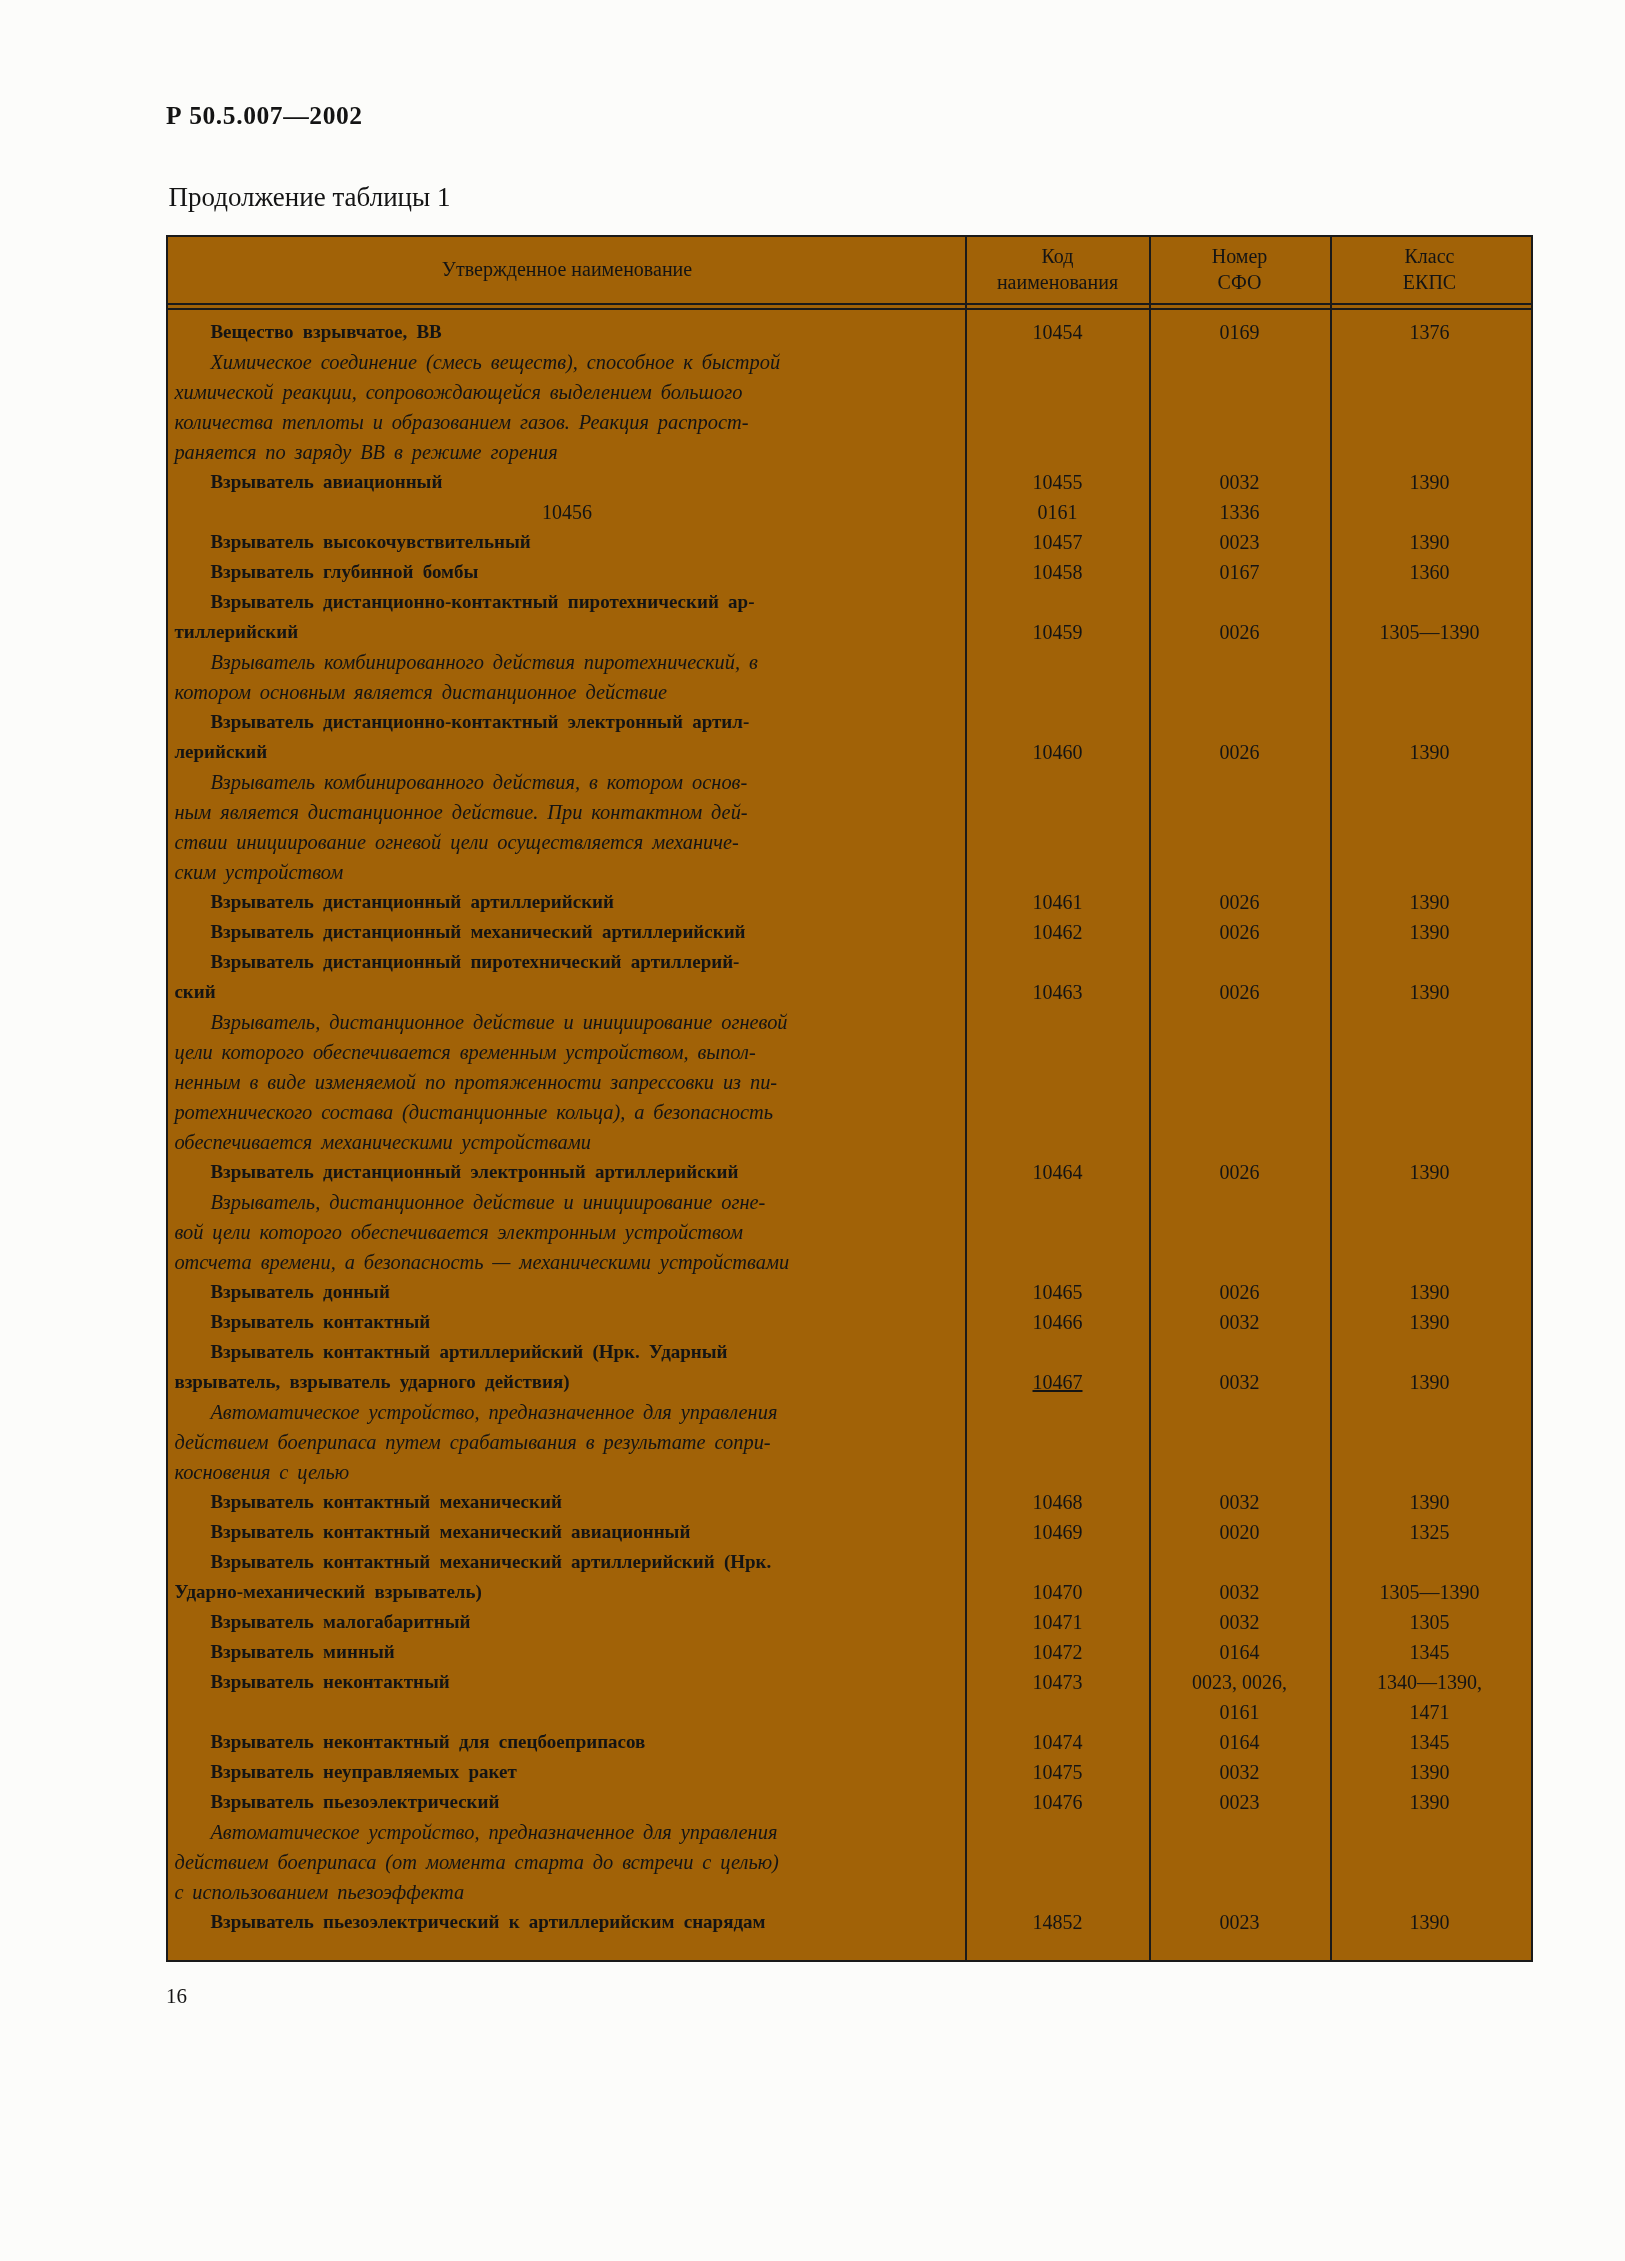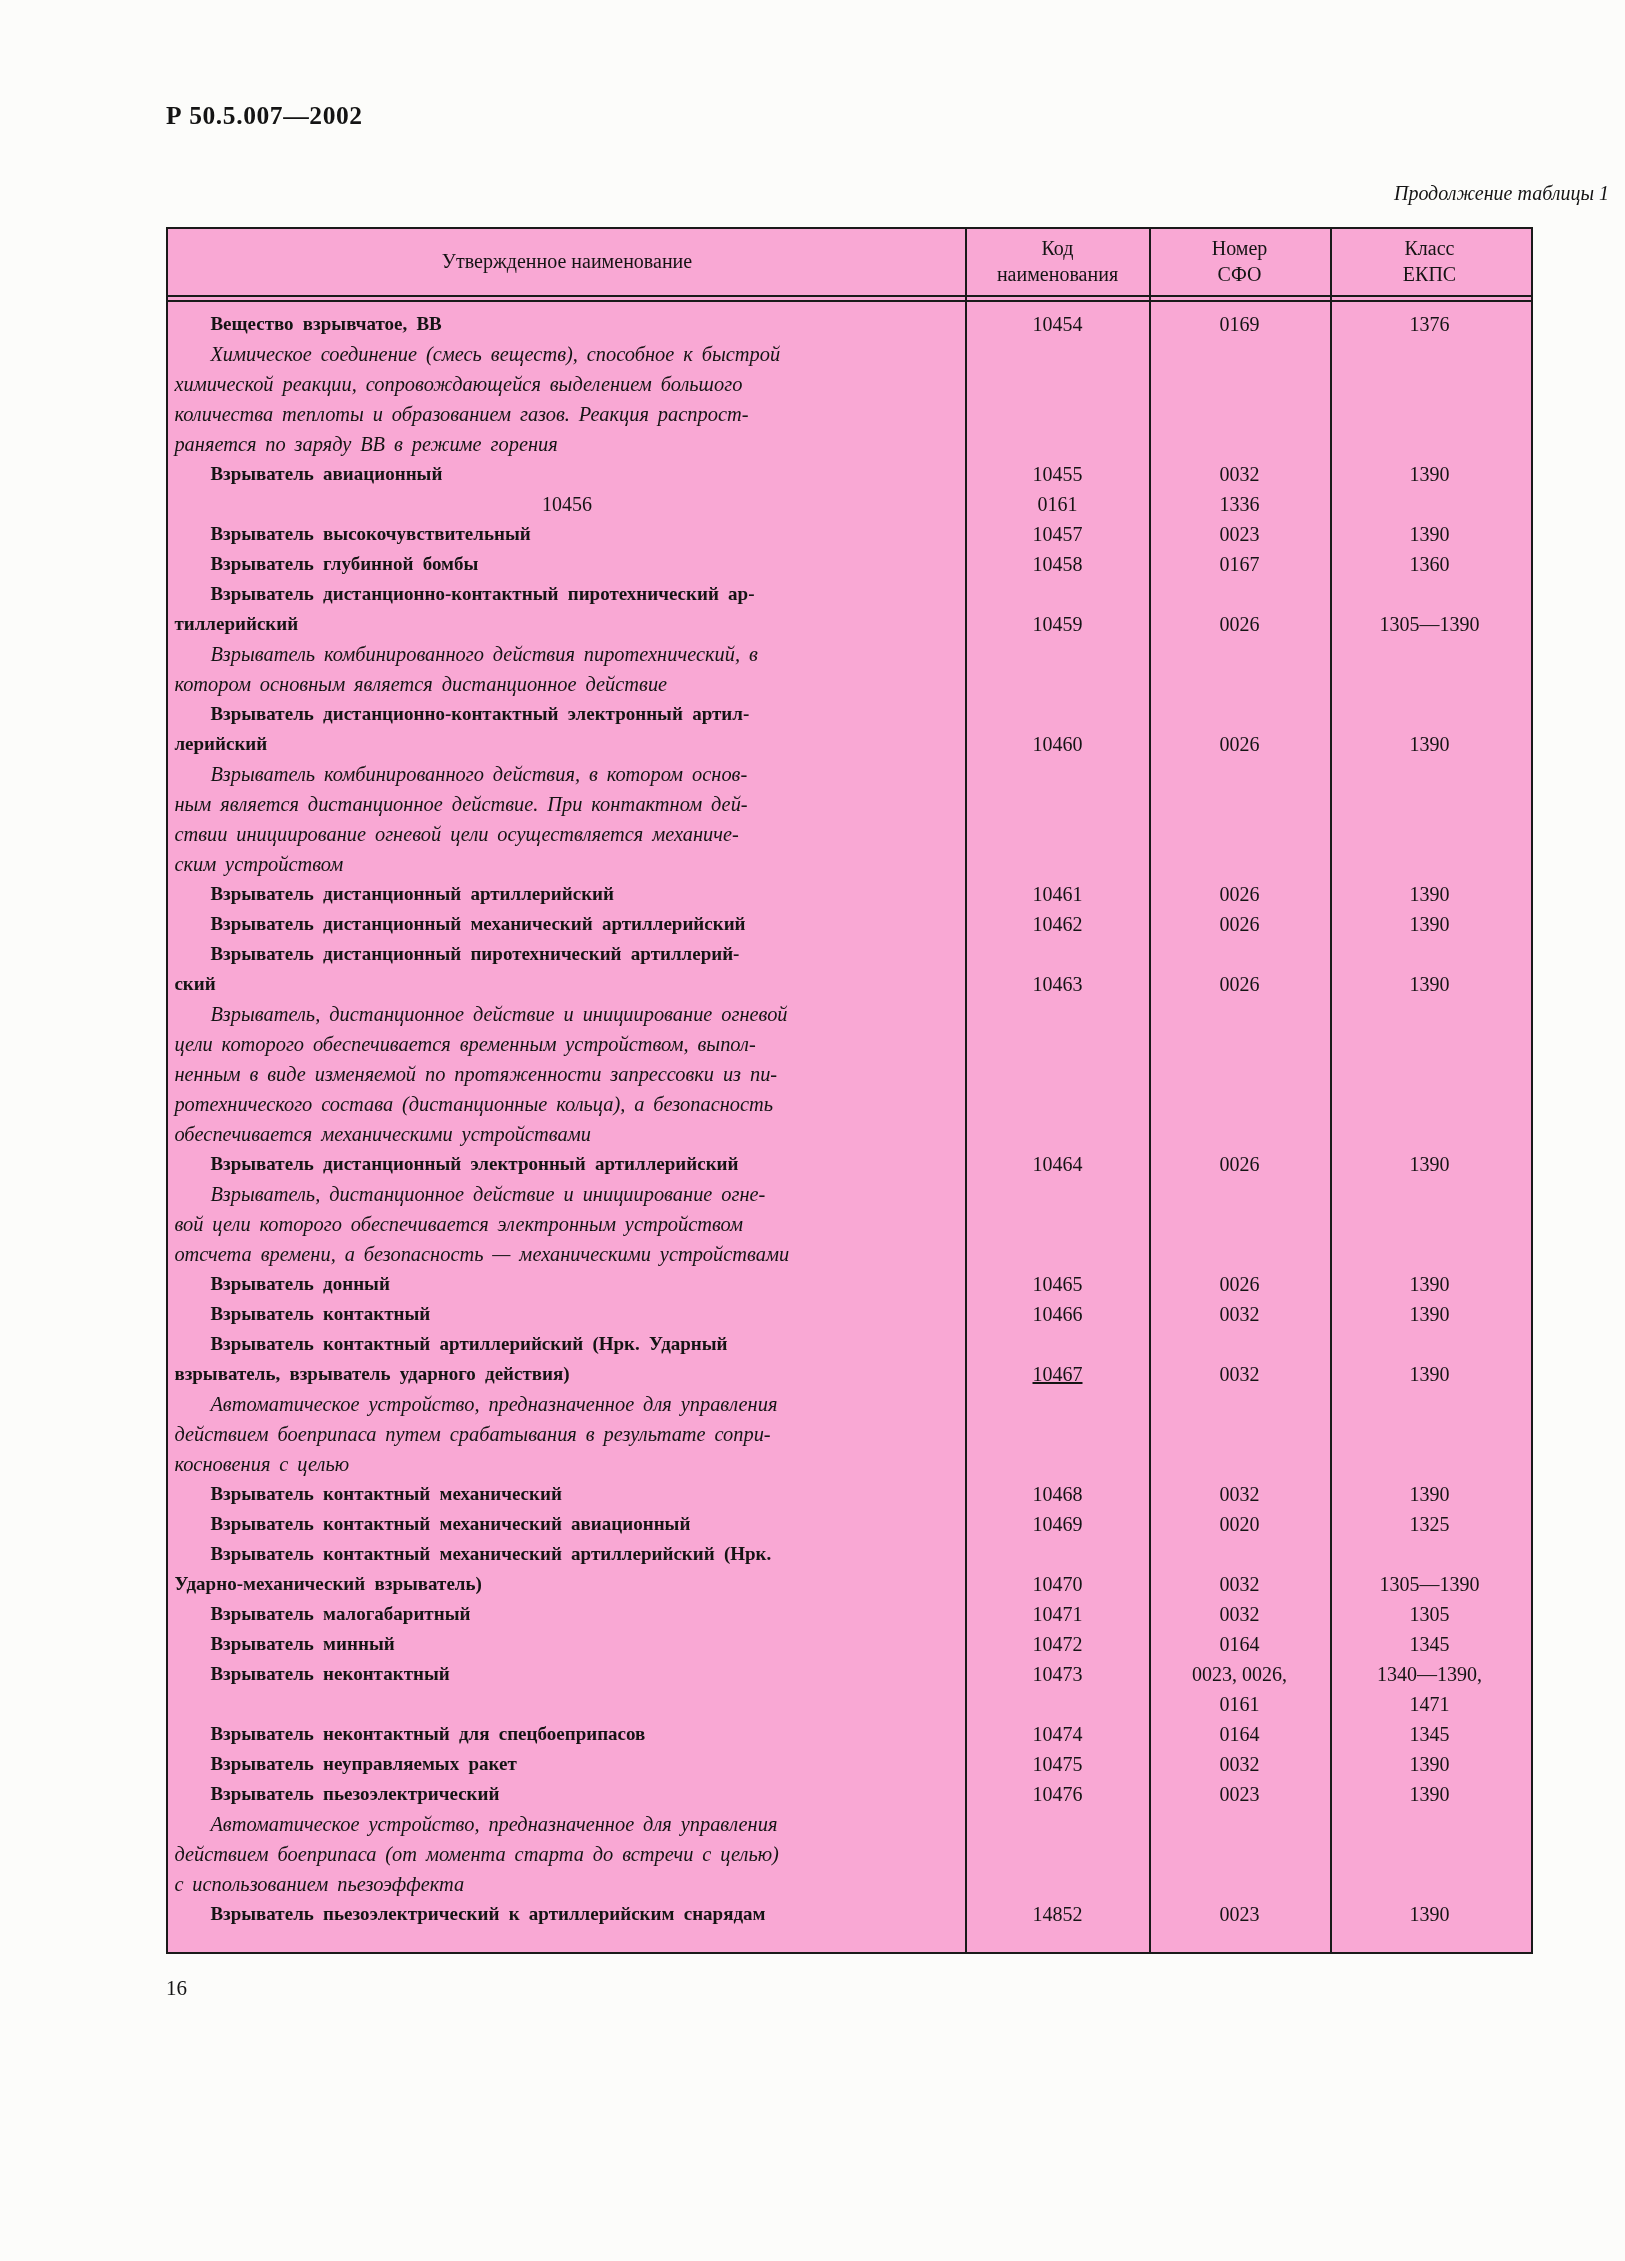--- a/index.html
+++ b/index.html
@@ -13,31 +13,29 @@
     overflow: hidden;
   }
   .page { padding: 101px 16px 0 166px; }
 
   .doc-number {
     font-size: 25.5px;
     font-weight: bold;
     letter-spacing: 0.6px;
   }
   .table-caption {
-    font-size: 20px;
-    font-style: italic;
+    font-size: 27px;
     margin: 51px 0 21.7px 2.5px;
-    text-align: right;
   }
 
   .gtable {
     position: relative;
     width: 1367px;
     border: 2.5px solid #1a1a1a;
-    background: #f9a8d4;
+    background: #a16207;
   }
   .vrule {
     position: absolute;
     top: 0;
     bottom: 0;
     width: 1.9px;
     background: #1a1a1a;
   }
   .vrule-1 { left: 797px; }
   .vrule-2 { left: 981px; }

